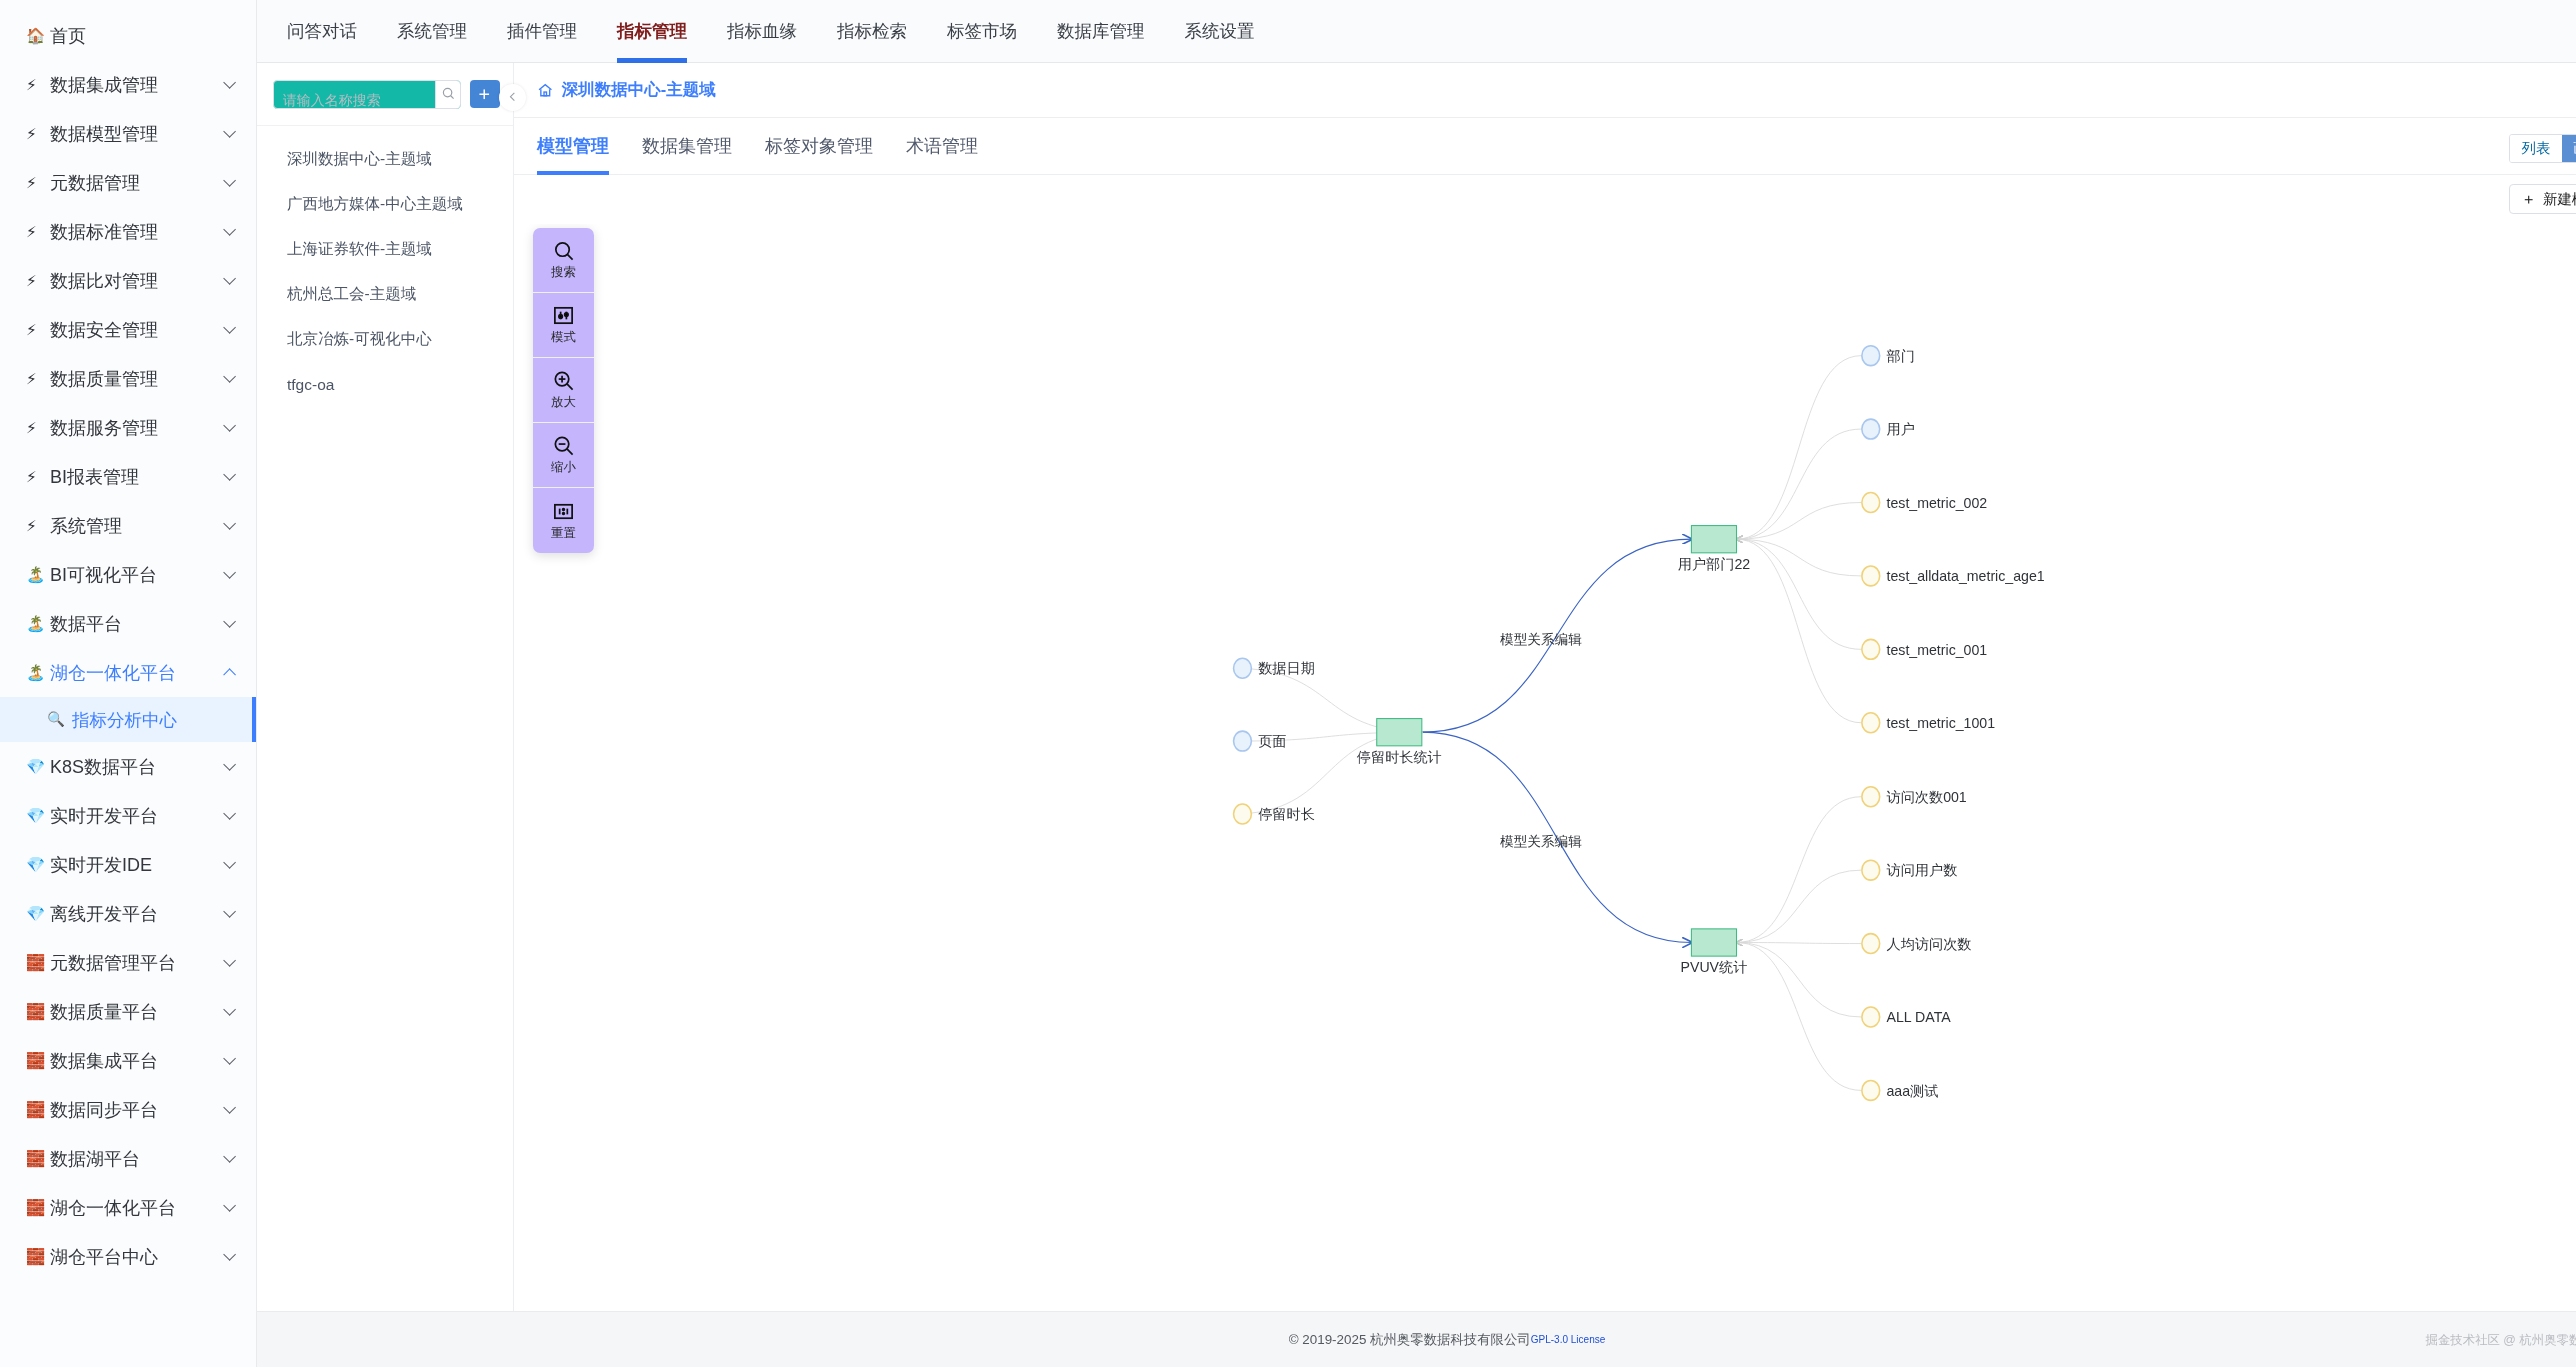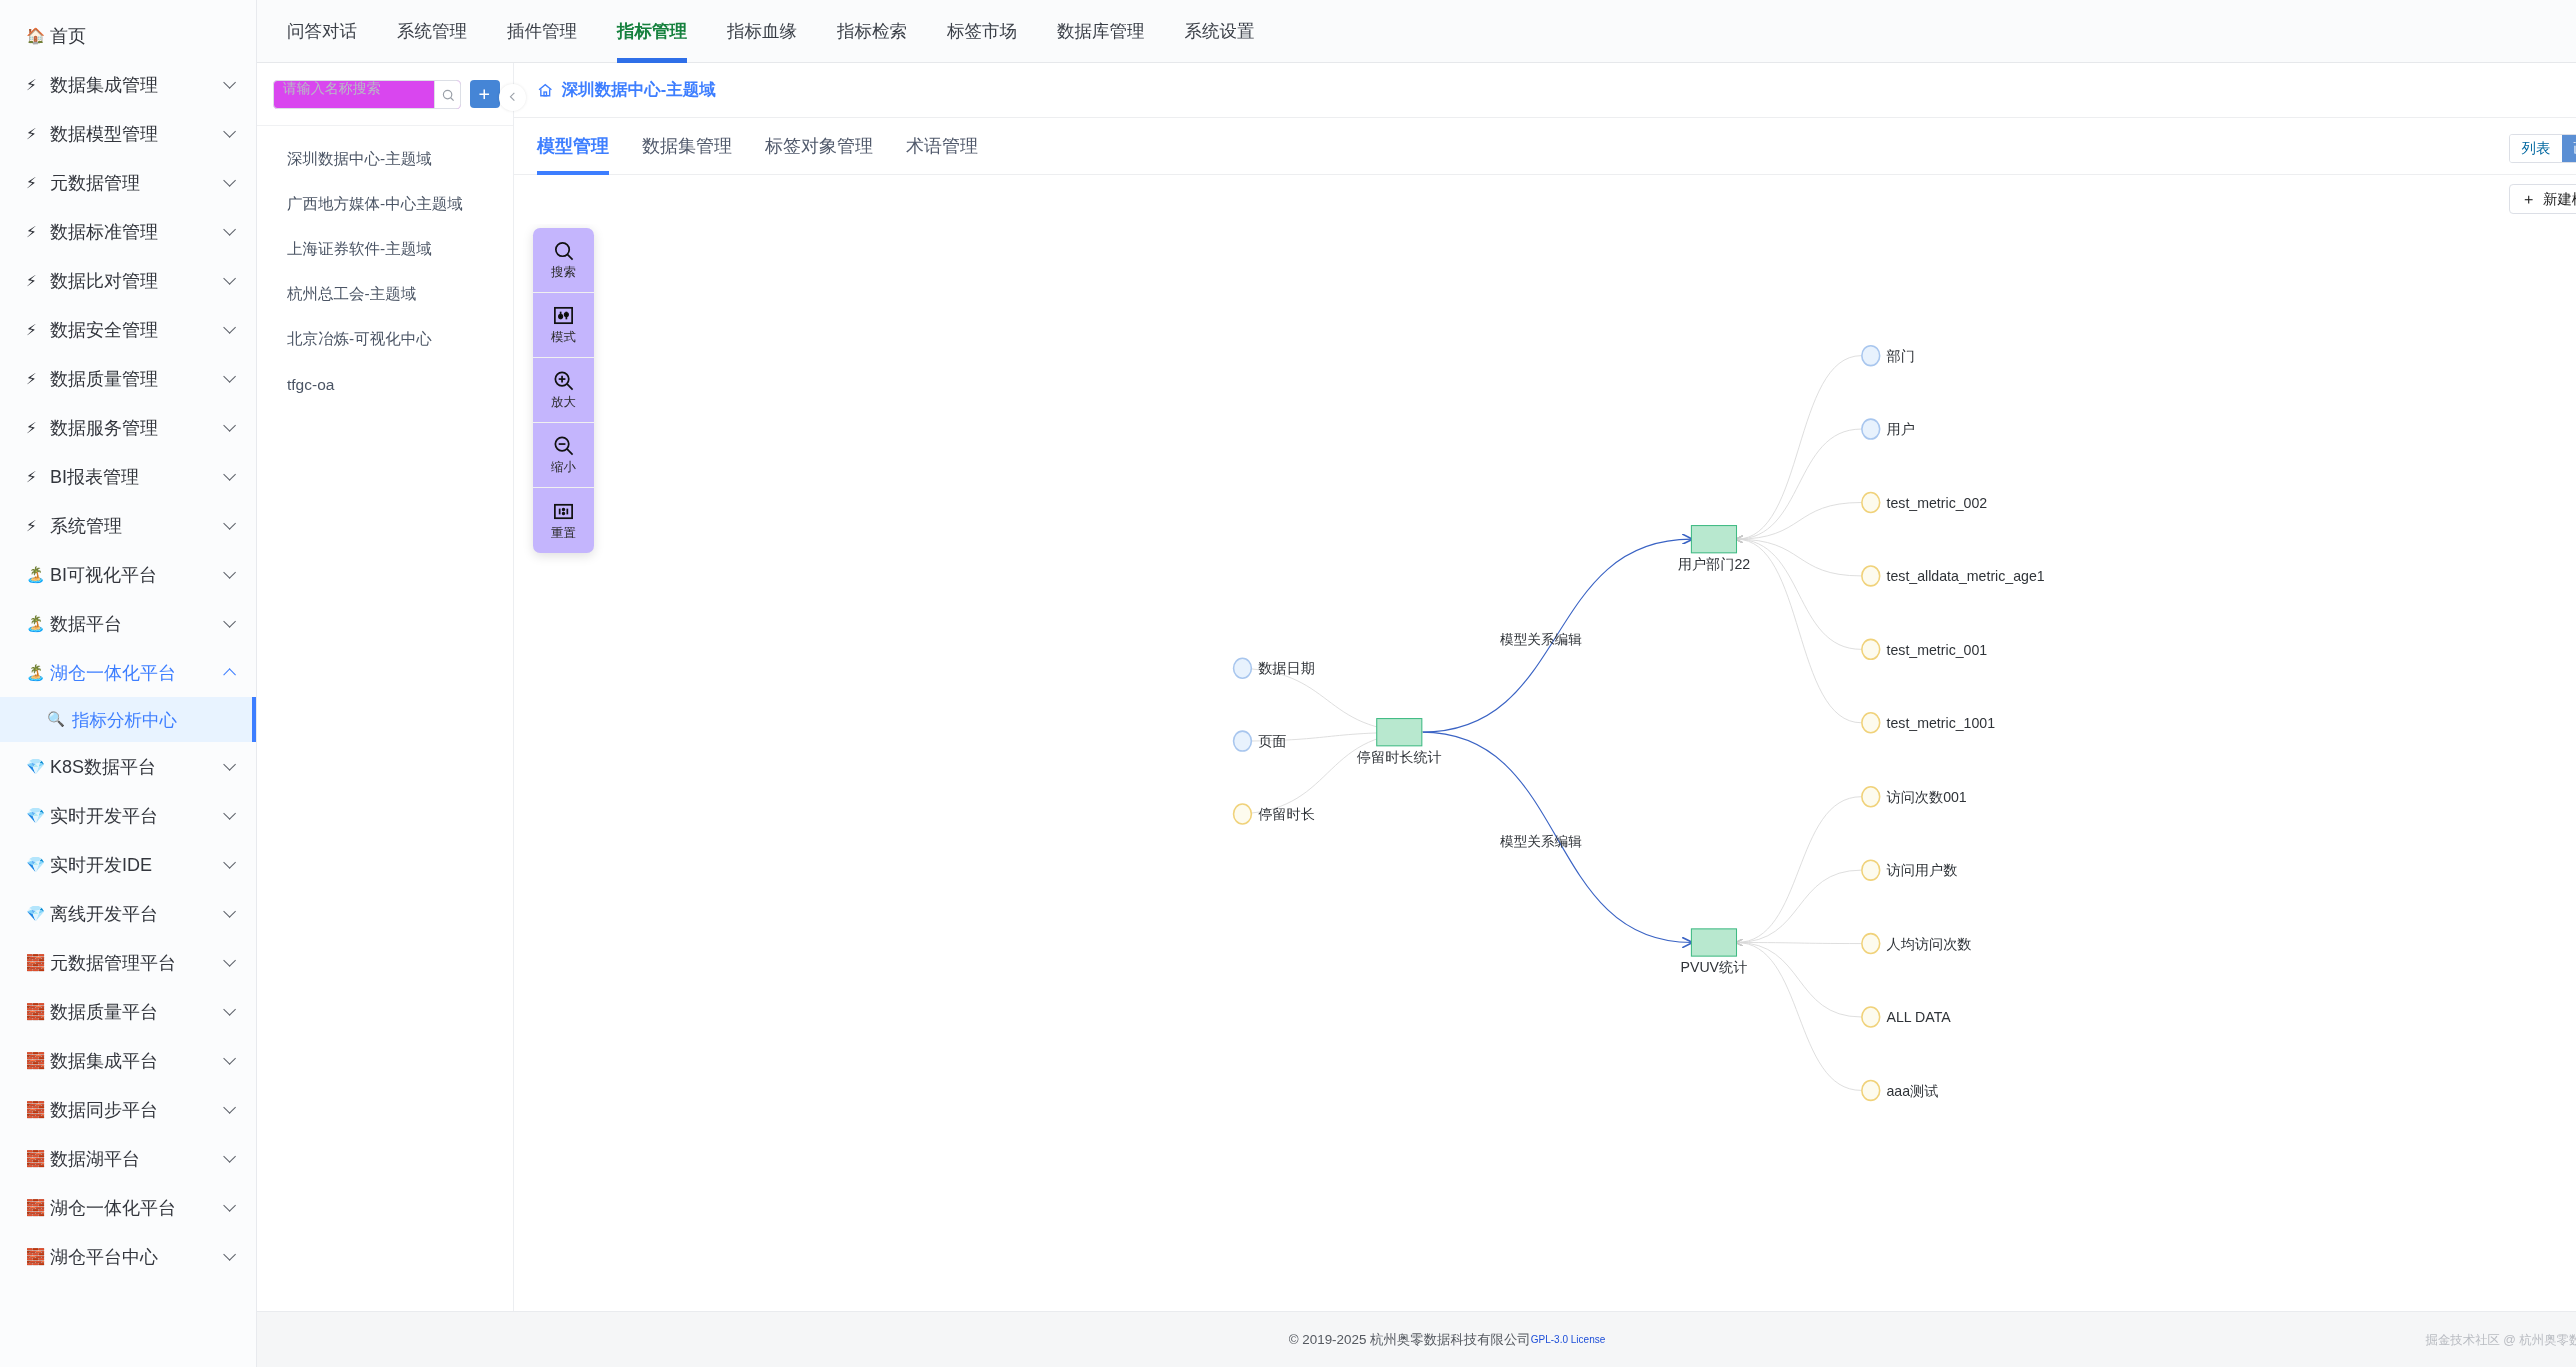--- a/index.html
+++ b/index.html
@@ -85,21 +85,21 @@
     display: flex; align-items: center;
     padding-left: 30px;
     flex: 0 0 63px;
   }
   .topnav-item {
     font-size: 17.5px; color: #3a3f47;
     margin-right: 40px; position: relative;
     height: 63px; display: flex; align-items: center;
     cursor: pointer; white-space: nowrap;
   }
-  .topnav-item.active { color: #15803d; font-weight: 700; }
+  .topnav-item.active { color: #7f1d1d; font-weight: 700; }
   .topnav-item.active::after {
     content: ""; position: absolute; left: 0; right: 0; bottom: 0;
     height: 4.1px; background: #2f6fe8;
   }
 
   
   #body { flex: 1 1 auto; display: flex; min-height: 0; }
 
   
   #domain-panel {
@@ -110,23 +110,22 @@
     position: relative;
   }
   .search-row {
     height: 63px; display: flex; align-items: center;
     padding: 0 13.4px 0 15.5px; gap: 8.2px;
     border-bottom: 0.5px solid #f0f1f3;
   }
   .search-box {
     flex: 1 1 auto; height: 29px;
     border: 0.5px solid #dcdfe6; border-radius: 4.1px;
-    display: flex; align-items: flex-start; overflow: hidden;
-    background: #d946ef;
-    font-family: Liberation Mono, monospace;
+    display: flex; align-items: flex-end; overflow: hidden;
+    background: #14b8a6;
   }
   .search-box input {
     flex: 1 1 auto; border: none; outline: none;
     font-size: 14px; padding: 0 9.3px; color: #303133;
     font-family: inherit; min-width: 0;
     background: transparent;
   }
   .search-box input::placeholder { color: #b7bcc4; }
   .search-btn {
     width: 32px; height: 29px; border-left: 0.5px solid #dcdfe6;

